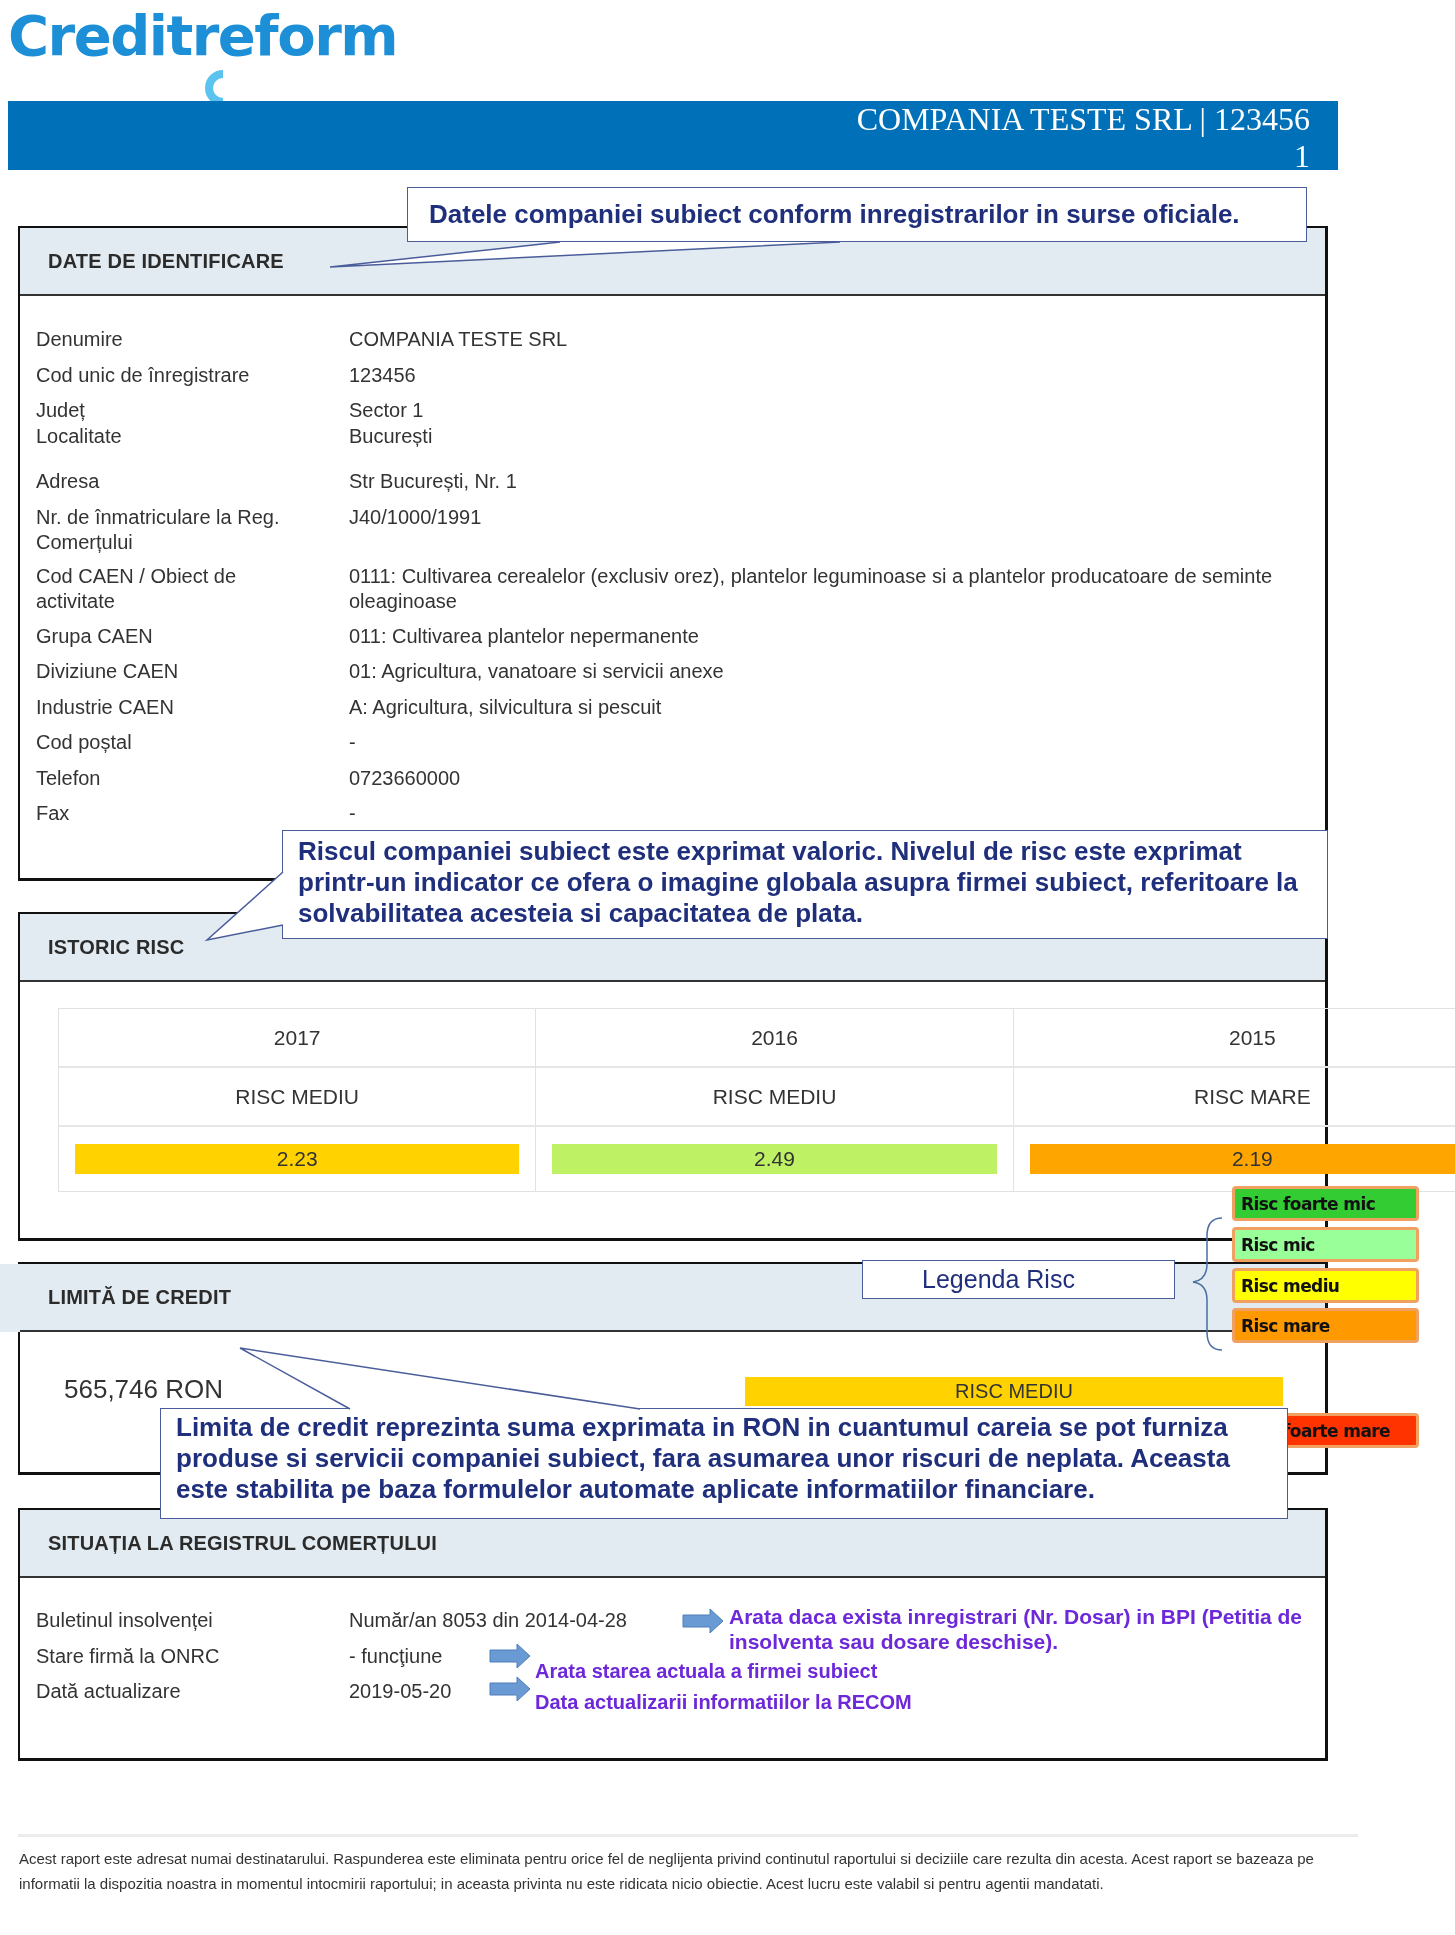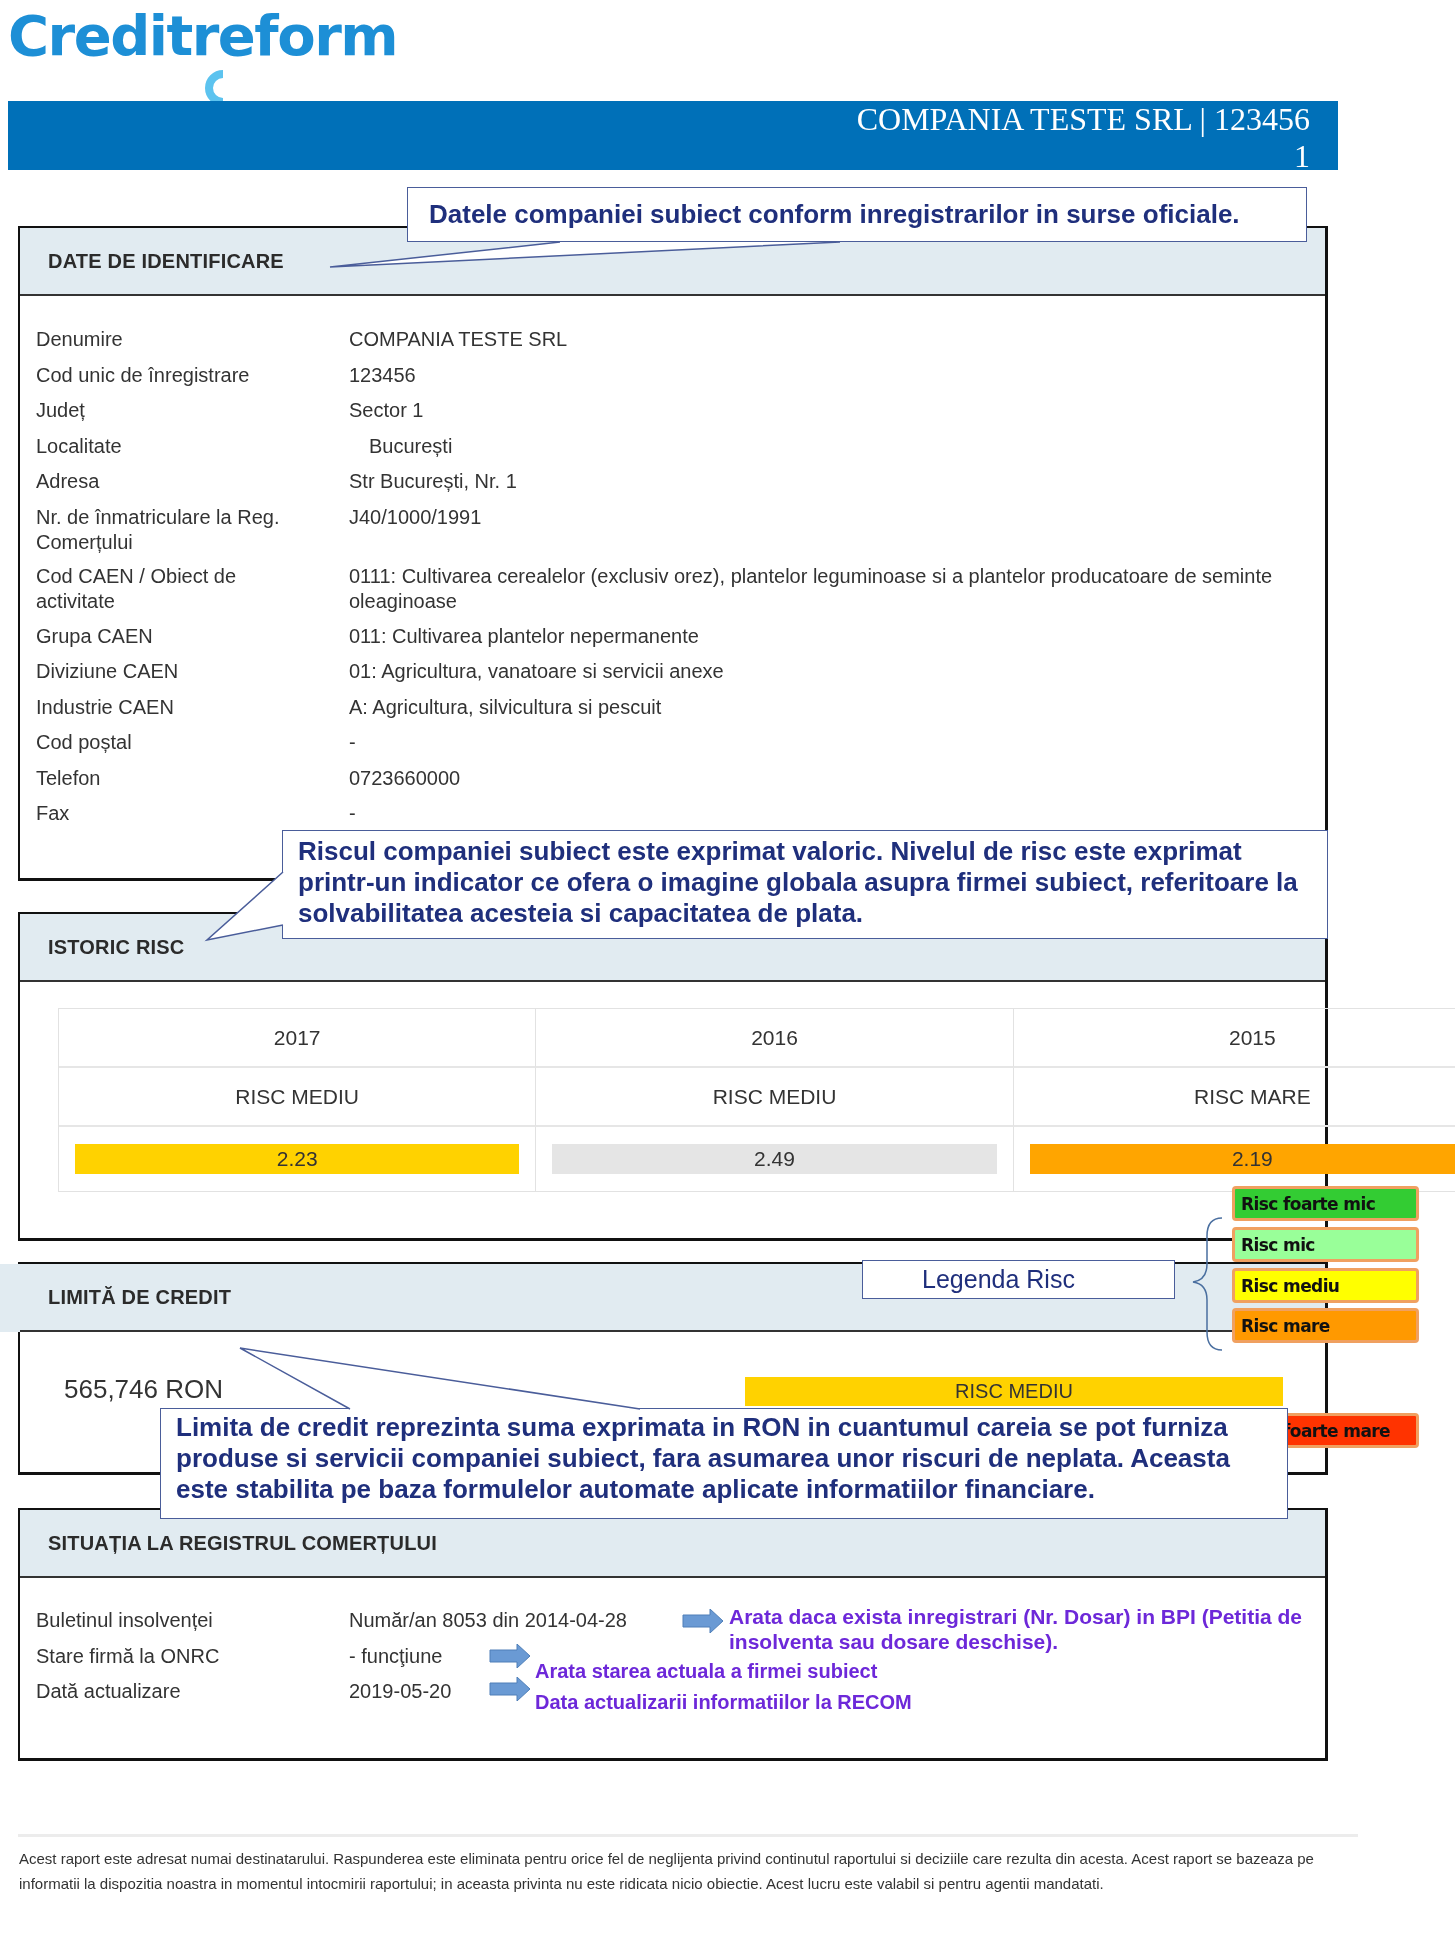--- a/index.html
+++ b/index.html
@@ -80,21 +80,21 @@
   <span class="kv-value">COMPANIA TESTE SRL</span>
 </div>
 <div class="kv-row" style="top:363px;">
   <span class="kv-label">Cod unic de înregistrare</span>
   <span class="kv-value">123456</span>
 </div>
 <div class="kv-row" style="top:398px;">
   <span class="kv-label">Județ</span>
   <span class="kv-value">Sector 1</span>
 </div>
-<div class="kv-row" style="top:434px;gap:20px;">
+<div class="kv-row" style="top:424px;">
   <span class="kv-label">Localitate</span>
   <span class="kv-value">București</span>
 </div>
 <div class="kv-row" style="top:469px;">
   <span class="kv-label">Adresa</span>
   <span class="kv-value">Str București, Nr. 1</span>
 </div>
 <div class="kv-row" style="top:505px;">
   <span class="kv-label" style="width:313px; padding-right:40px;">Nr. de înmatriculare la Reg. Comerțului</span>
   <span class="kv-value">J40/1000/1991</span>
@@ -144,21 +144,21 @@
   <div class="rt-cell">2017</div>
   <div class="rt-cell">2016</div>
   <div class="rt-cell">2015</div>
   <div class="rt-cell">RISC MEDIU</div>
   <div class="rt-cell">RISC MEDIU</div>
   <div class="rt-cell">RISC MARE</div>
   <div class="rt-score-cell">
     <div class="score-bar" style="background:#ffd200;">2.23</div>
   </div>
   <div class="rt-score-cell">
-    <div class="score-bar" style="background:#e5e5e5;">2.49</div>
+    <div class="score-bar" style="background:#bef264;">2.49</div>
   </div>
   <div class="rt-score-cell">
     <div class="score-bar" style="background:#ffa500;">2.19</div>
   </div>
 </div>
 
 <div class="callout" style="left:282px; top:830px; width:1046px; height:109px; font-size:26px; line-height:31px; padding:5px 10px 0 15px;">
   <span>Riscul companiei subiect este exprimat valoric. Nivelul de risc este exprimat printr-un indicator ce ofera o imagine globala asupra firmei subiect, referitoare la solvabilitatea acesteia si capacitatea de plata.</span>
 </div>
 <svg class="callout-svg" style="left:0; top:0;" width="1455" height="1000">

